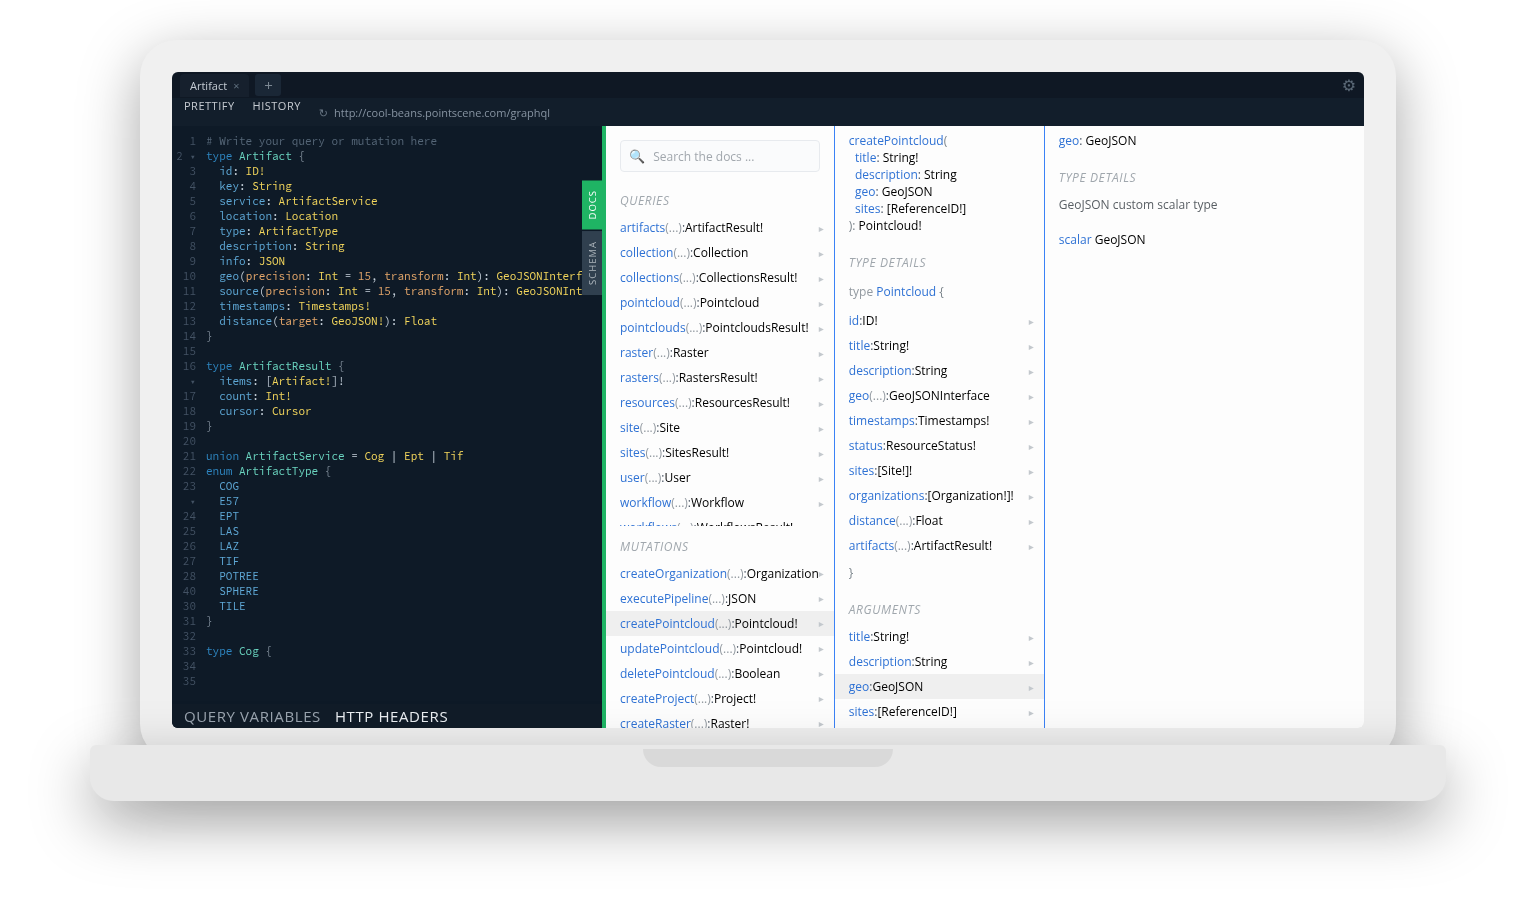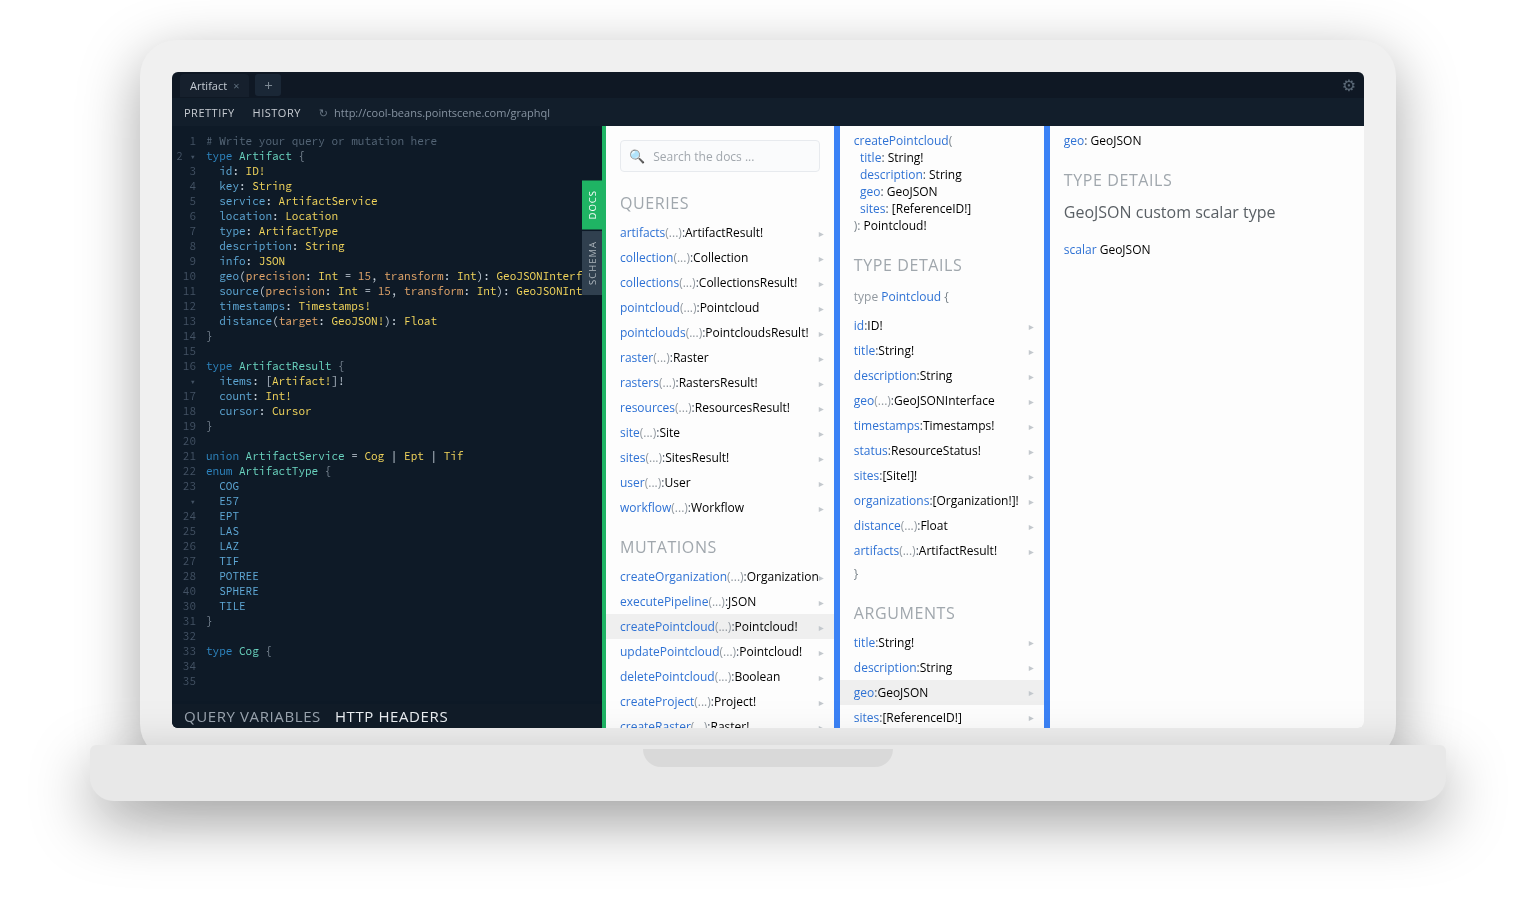--- a/index.html
+++ b/index.html
@@ -27,21 +27,21 @@
   }
   
   .titlebar {
     background: #0f1824; height: 26px; display:flex; align-items:center; padding: 0 8px;
     color: #c3cad2; flex: 0 0 auto;
   }
   .tab { display:flex; align-items:center; gap:6px; background:#16202d; padding: 4px 10px; border-radius: 4px 4px 0 0; font-size:11px;}
   .tab .x { color:#60707f; }
   .new-tab { margin-left: 6px; width:26px; height:22px; display:flex; align-items:center; justify-content:center; background:#1a2736; border-radius:3px; color:#7c8893; font-size:15px; cursor:pointer;}
   .gear { margin-left:auto; color:#5a6876; font-size:16px; cursor:pointer;}
-  .toolbar { background:#121e2b; height:28px; display:flex; align-items:center; gap:18px; padding:0 12px; color:#c6cbd1; font-size:11px; letter-spacing:.5px; flex:0 0 auto; }
+  .toolbar { background:#121e2b; height:28px; display:flex; gap:18px; padding:0 12px; color:#c6cbd1; font-size:11px; letter-spacing:.5px; flex:0 0 auto; }
   .toolbar .url { display:flex; align-items:center; gap:6px; color:#8693a1; font-size:11px; letter-spacing:0;}
   .toolbar .reload { color:#6b7987; }
   .content { flex:1 1 auto; display:flex; min-height:0; position:relative; }
   
   .editor-pane { flex: 0 0 430px; background:#0e1a27; color:#b8c1cc; position:relative; overflow:hidden; }
   .gutter { position:absolute; left:0; top:8px; width:30px; text-align:right; color:#435264; font-family: "Source Code Pro", Consolas, monospace; font-size:11px; line-height:15px; padding-right:6px;}
   .code { position:absolute; left:34px; right:0; top:8px; font-family:"Source Code Pro", Consolas, monospace; font-size:11px; line-height:15px; white-space:pre; color:#c4cfd9; }
   .kw  { color:#2e86c1; }      
   .name{ color:#6bd6c1; }      
   .fld { color:#5ea8d6; }      
@@ -51,36 +51,36 @@
   .int { color:#e6a86b; }
   .editor-footer { position:absolute; left:0; right:0; bottom:0; height:24px; background:#111c28; color:#9aa4af; font-size:15px; letter-spacing:.6px; display:flex; align-items:center; padding:0 12px; }
   .editor-footer .active{ color:#eaeef2; }
   
   .side-tabs { position:absolute; right:-1px; top:54px; display:flex; flex-direction:column; gap:2px; }
   .side-tab { writing-mode: vertical-rl; transform: rotate(180deg); font-size:9.5px; letter-spacing:1px; padding:10px 4px; color:#fff; cursor:pointer; }
   .side-tab.docs { background:#1fb464; }
   .side-tab.schema { background:#30404f; color:#aeb6bd;}
   .green-bar { flex:0 0 4px; background:#1fb464; }
   
-  .panel { flex:0 0 196px; border-right:6px solid #3b82f6; background:#fdfdfd; display:flex; flex-direction:column; }
+  .panel { flex:0 0 196px; border-right:1px solid #3b82f6; background:#fdfdfd; display:flex; flex-direction:column; }
   .panel.wide { flex:0 0 210px; }
   .panel.last { border-right:none; flex:1 1 auto; }
   .search { margin:14px 14px 8px; display:flex; align-items:center; gap:8px; color:#a1a7ad; font-size:12px; background:#fafbfc; border:1px solid #e7eaee; border-radius:4px; padding:6px 8px;}
-  .section-label { color:#a0a7ad; font-size:16px; letter-spacing:.6px; padding:12px 14px 6px; }
+  .section-label { color:#a0a7ad; font-size:12px; letter-spacing:.6px; padding:12px 14px 6px;font-style:italic; }
   .list { overflow-y:auto; }
   .item { display:flex; align-items:center; padding:4px 10px 4px 14px; font-size:12px; cursor:pointer; justify-content:space-between;text-align:center; }
   .item.selected { background:#efefef; }
   .item .label { display:flex; gap:0; }
   .item .chev { color:#c3c8cd; font-size:10px;}
   .nm-blue { color:#2f72d4; }
   .args { color:#9299a0; }
   .colon{ color:#4a5563; }
   .ty   { color:#000000; }
   .code-sig { padding:6px 14px 8px; font-size:12px; line-height:17px; }
-  .body-text { padding:4px 14px; color:#595f64; font-size:16px; }
+  .body-text { padding:4px 14px; color:#595f64; font-size:12px; }
   .brace { color:#7b848b; }
 </style>
 </head>
 <body>
 
 <div class="stage">
   <div class="laptop-body">
     <div class="screen">
 
       <div class="titlebar">

